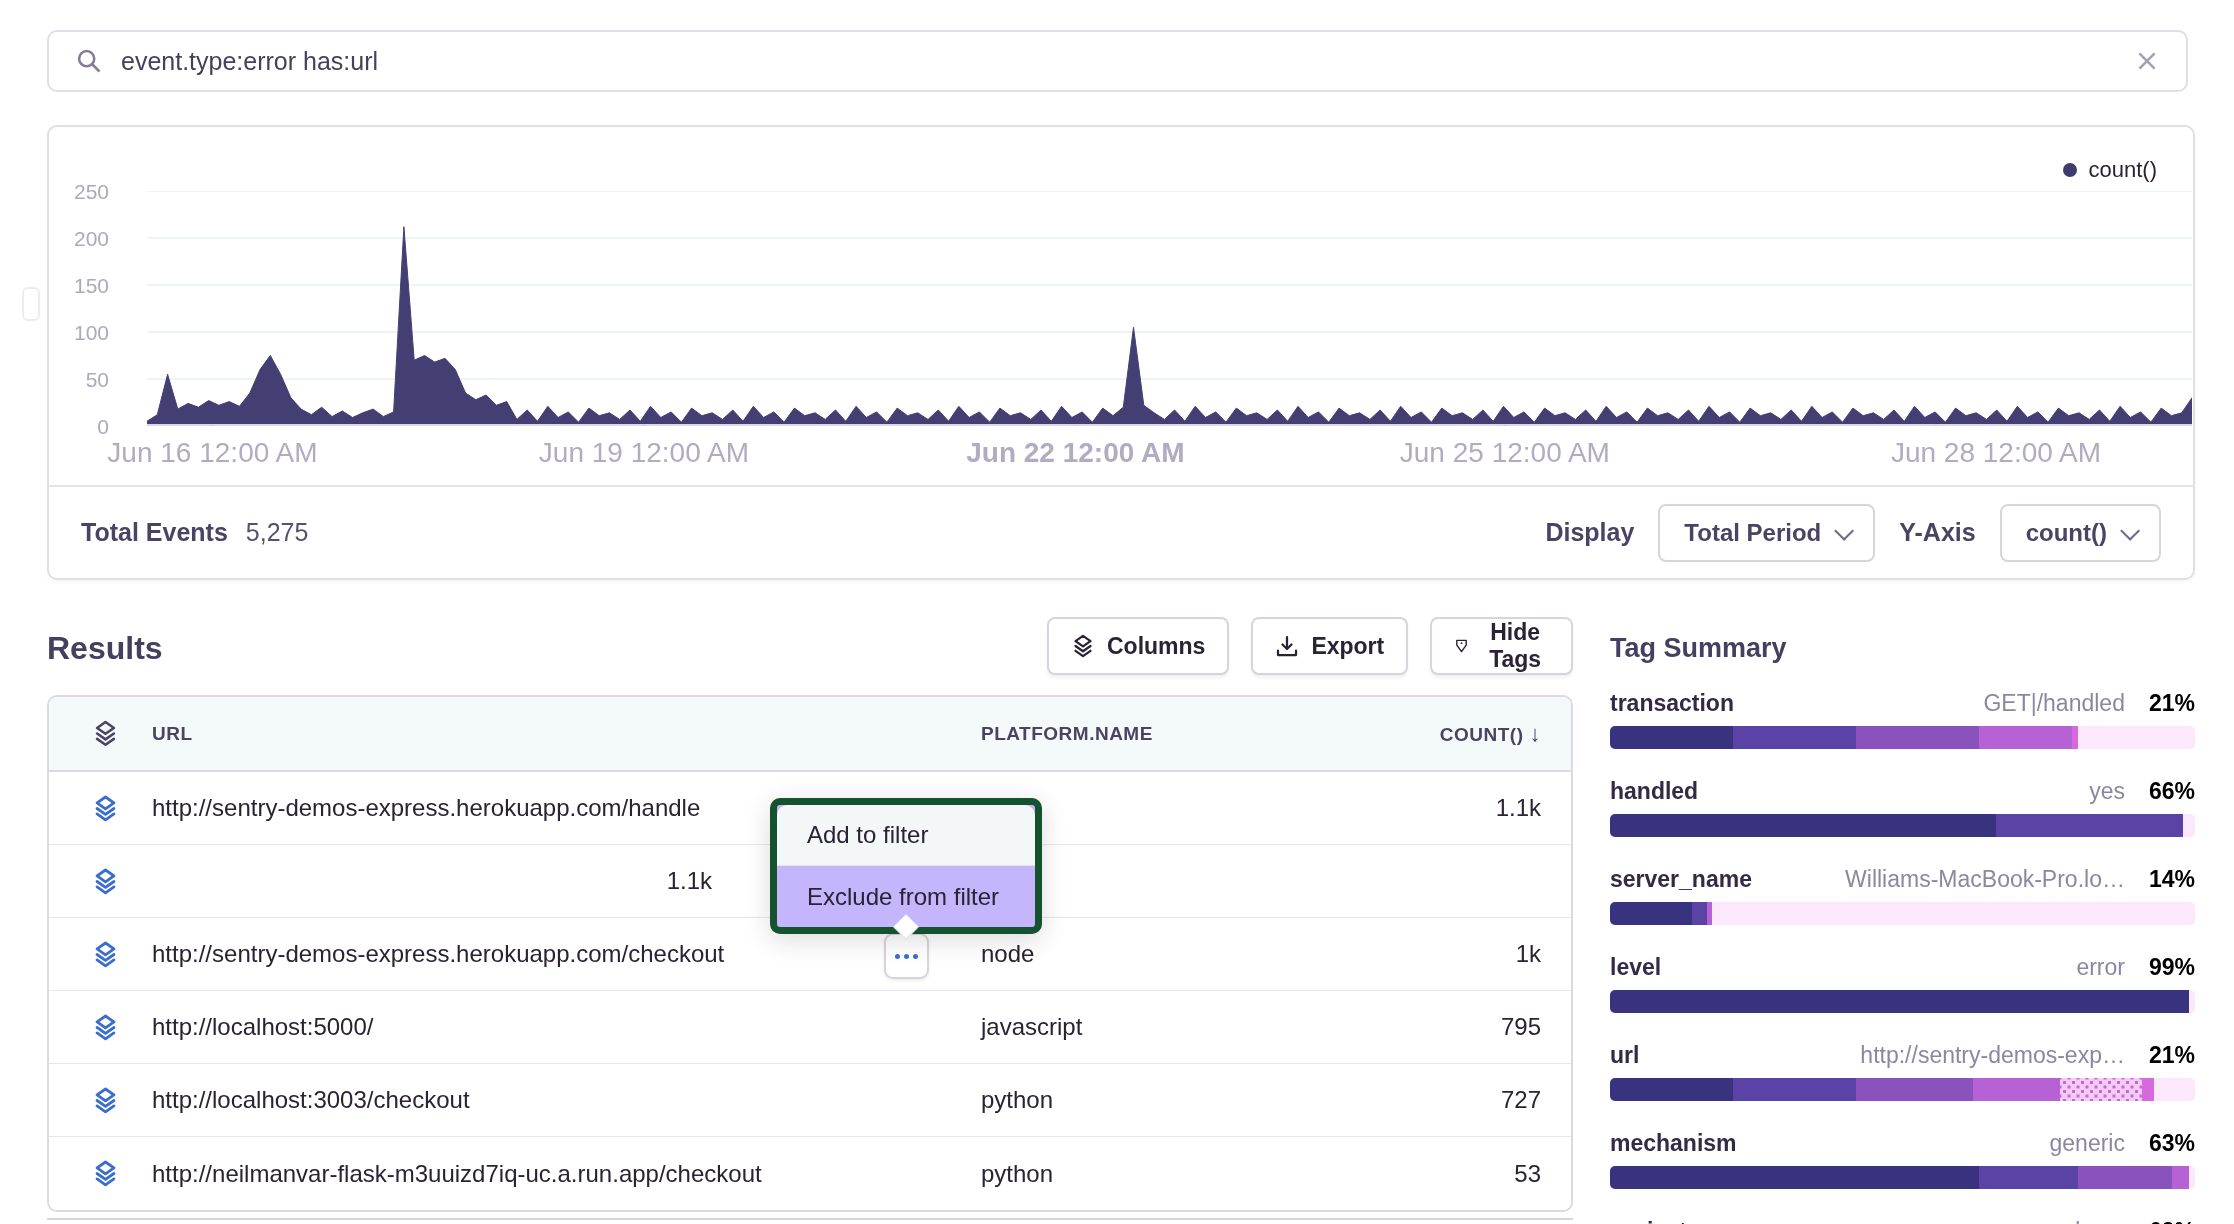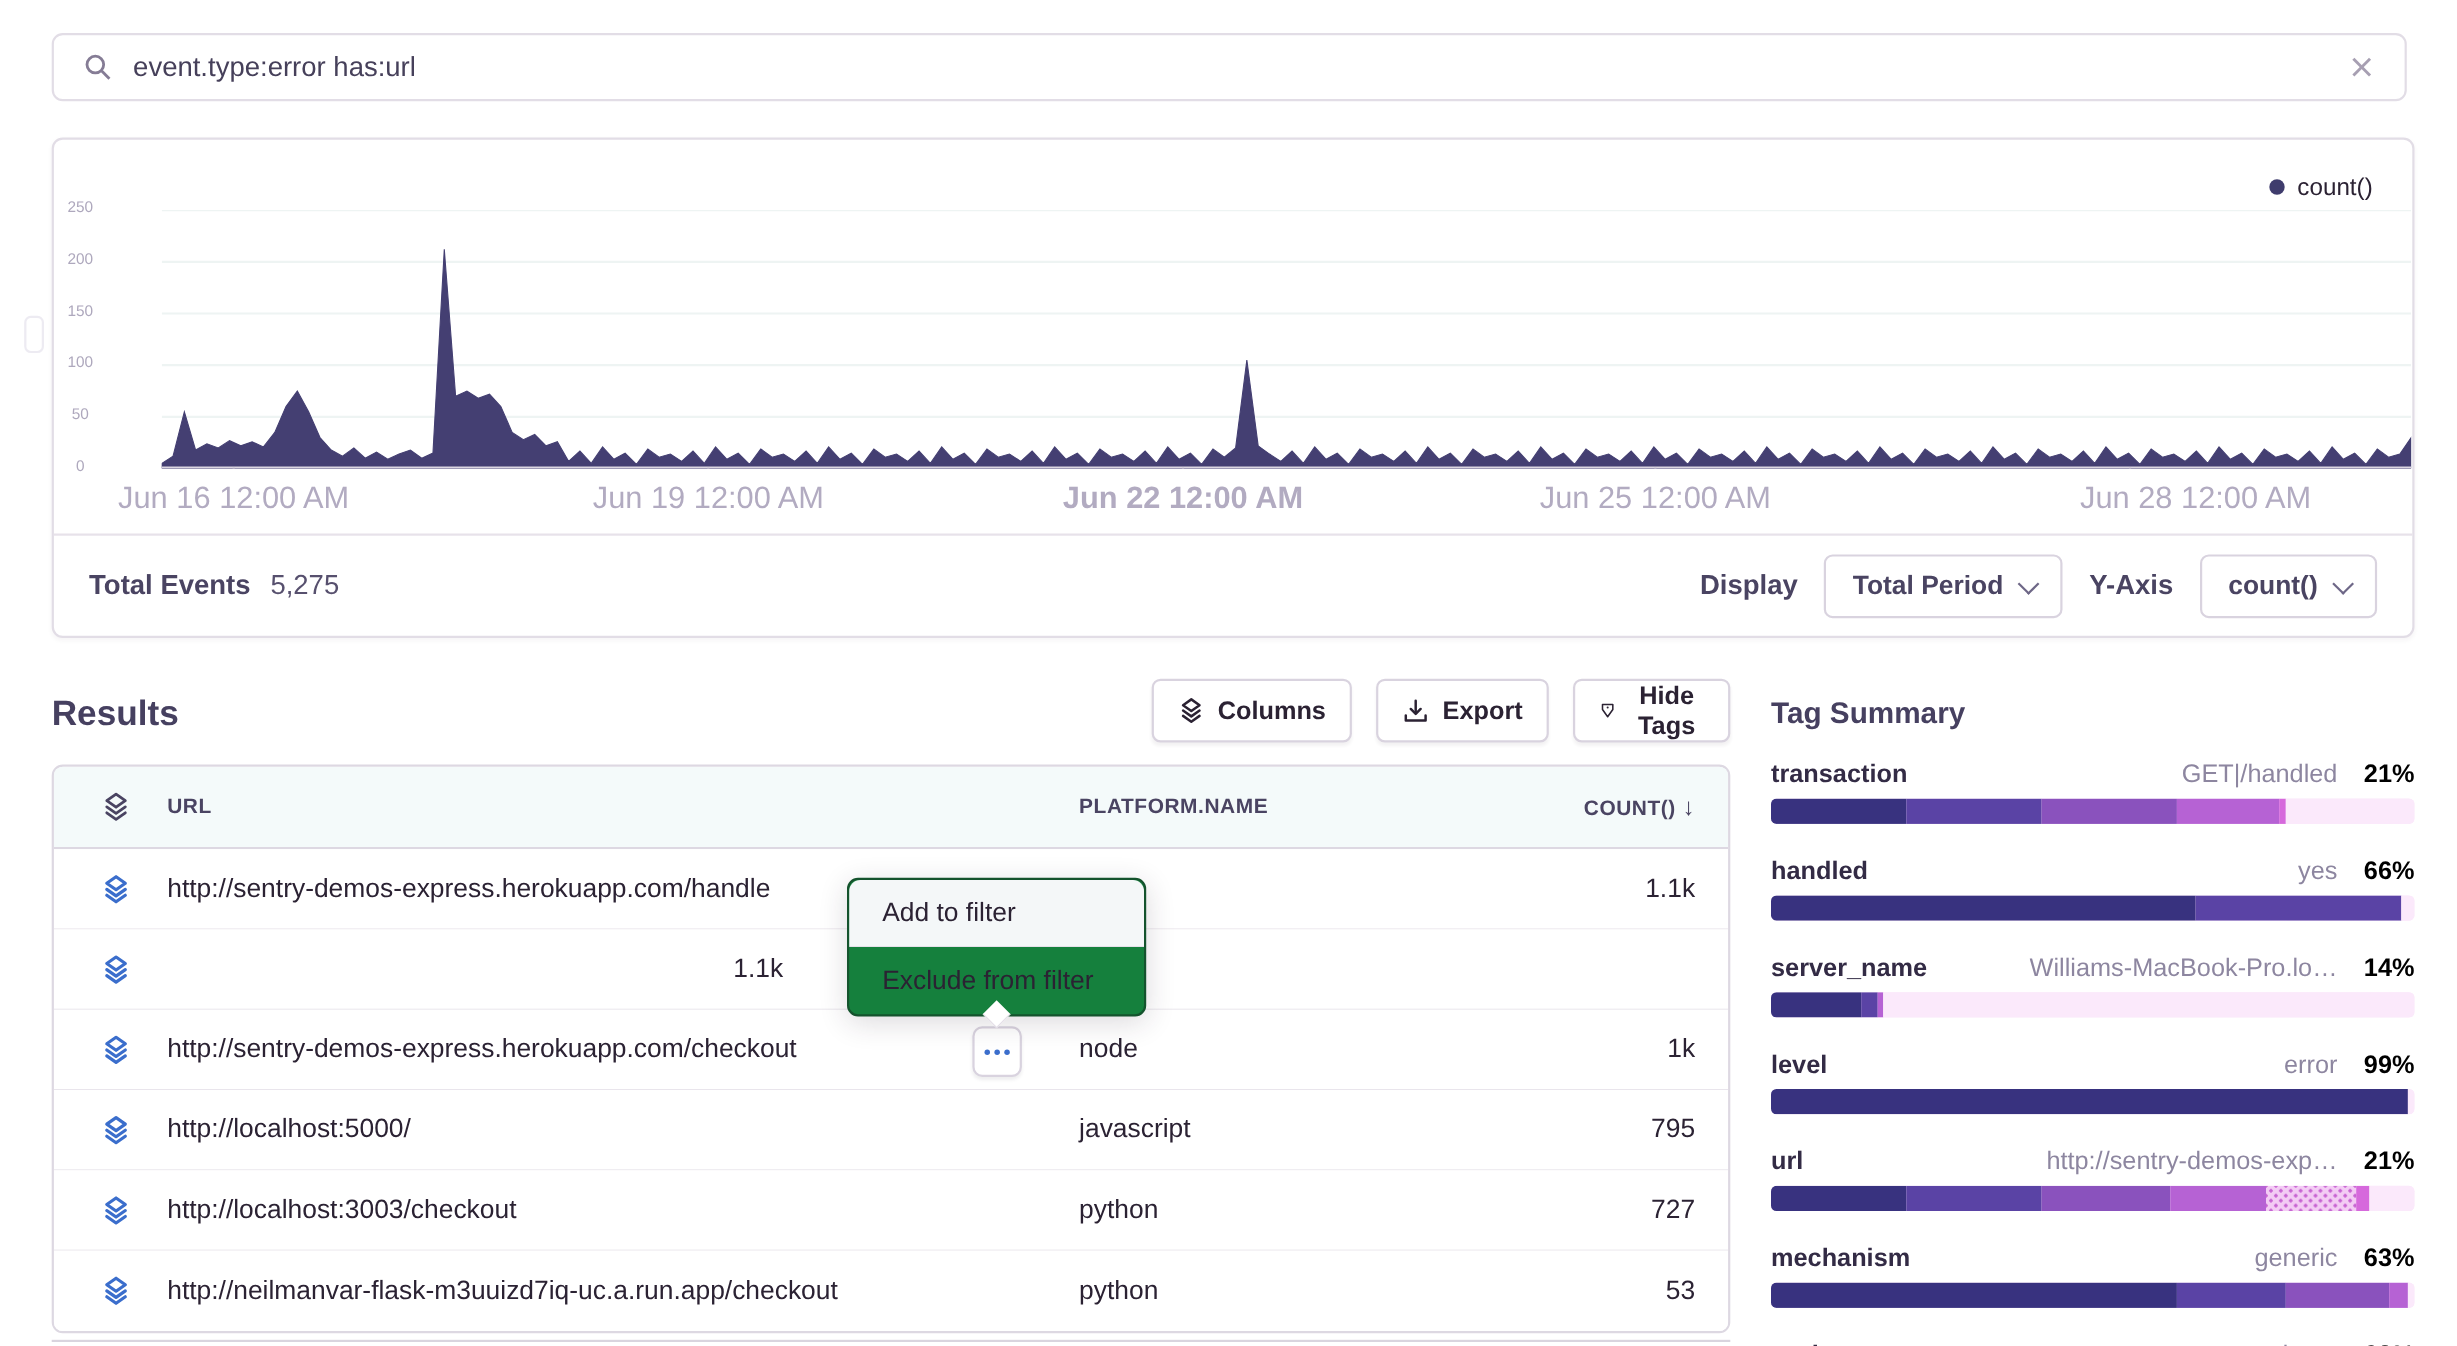--- a/index.html
+++ b/index.html
@@ -23,22 +23,22 @@
   .chart-panel {
     position:absolute; left:47px; top:125px; width:2148px; height:455px;
     border:2px solid #e2dde6; border-radius:10px; background:#fff;
     box-shadow:0 2px 4px rgba(43,34,51,0.04);
   }
   .legend { position:absolute; top:30px; right:36px; display:flex; align-items:center; gap:12px; }
   .legend-dot { width:14px; height:14px; border-radius:50%; background:#3f3c6d; }
   .legend-label { font-size:22px; color:#2b2233; }
   .plot { position:absolute; left:98px; top:64px; width:2045px; height:235px; }
   .y-labels { position:absolute; left:-12px; top:64px; width:86px; height:235px; }
-  .y-labels div { position:absolute; right:14px; width:72px; text-align:center;
-    font-size:14px; color:#aea8bd; }
+  .y-labels div { position:absolute; right:14px; width:72px; text-align:right;
+    font-size:21px; color:#aea8bd; }
   .x-labels { position:absolute; left:98px; top:310px; width:2045px; height:34px; }
   .x-labels div { position:absolute; transform:translateX(-50%); white-space:nowrap;
     font-size:28px; color:#b2abc1; }
   .chart-footer {
     position:absolute; left:0; right:0; bottom:0; height:93px;
     border-top:2px solid #e7e2ea; display:flex; align-items:center; padding:0 32px;
   }
   .total-label { font-weight:bold; font-size:25px; color:#4a4462; }
   .total-value { font-size:25px; color:#57506e; margin-left:18px; }
   .footer-right { margin-left:auto; display:flex; align-items:center; gap:24px; }
@@ -75,21 +75,21 @@
   .trow:last-child { border-bottom:none; }
   .c-icon { width:103px; padding-left:43px; flex:none; display:flex; align-items:center; }
   .c-url { flex:1; white-space:nowrap; overflow:hidden; }
   .c-platform { width:430px; flex:none; white-space:nowrap; }
   .c-count { width:160px; flex:none; text-align:right; padding-right:30px; }
   .sort-arrow { font-size:22px; color:#4a4462; margin-left:6px; }
   .next-row-line { position:absolute; left:47px; top:1218px; width:1526px; height:2px; background:#d9d4de; }
   
   .context-menu {
     position:absolute; left:770px; top:798px; width:272px; z-index:30;
-    background:#15803d; border:2px solid #14532d; border-radius:10px;
+    background:#c4b5fd; border:7px solid #14532d; border-radius:10px;
     box-shadow:0 6px 26px rgba(43,34,51,0.16);
   }
   .menu-item { height:61px; display:flex; align-items:center; padding:0 30px;
     font-size:24px; color:#2b2233; cursor:pointer; white-space:nowrap; }
   .menu-item.first { background:#f4f7f8; border-radius:10px 10px 0 0; border-bottom:1px solid #e6e1ea; }
   .menu-caret {
     position:absolute; left:50%; bottom:-9px; width:18px; height:18px; margin-left:-9px;
     background:#fff; transform:rotate(45deg);
     border-right:1px solid #e3dee7; border-bottom:1px solid #e3dee7;
   }

